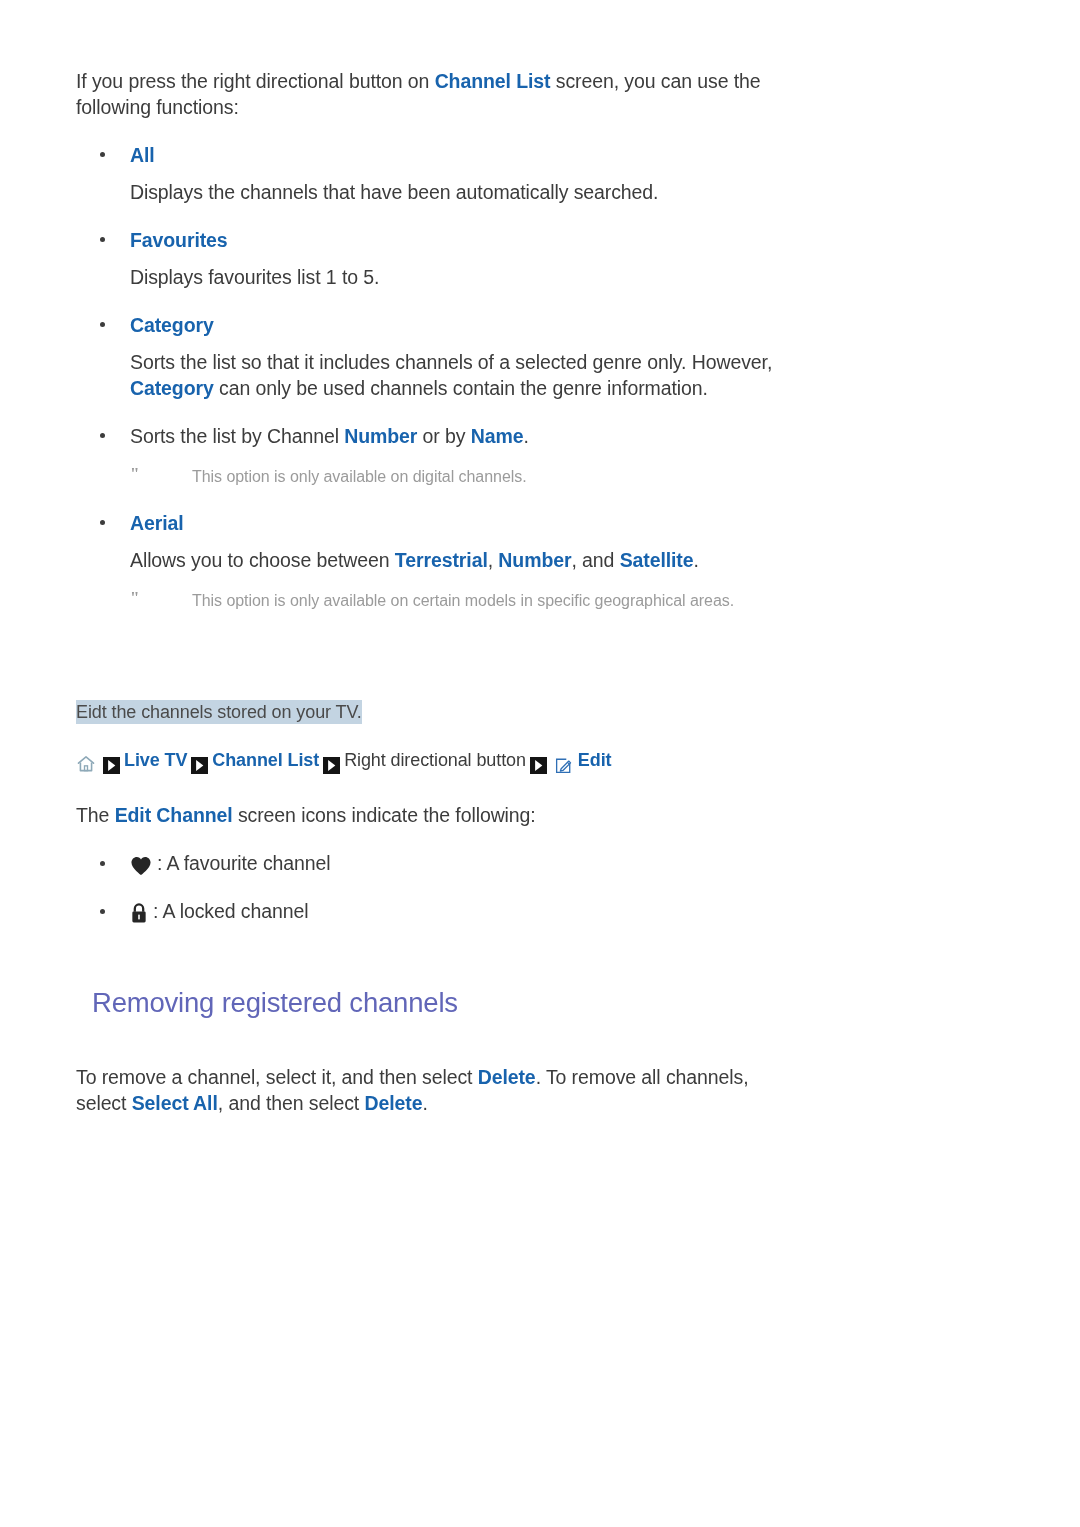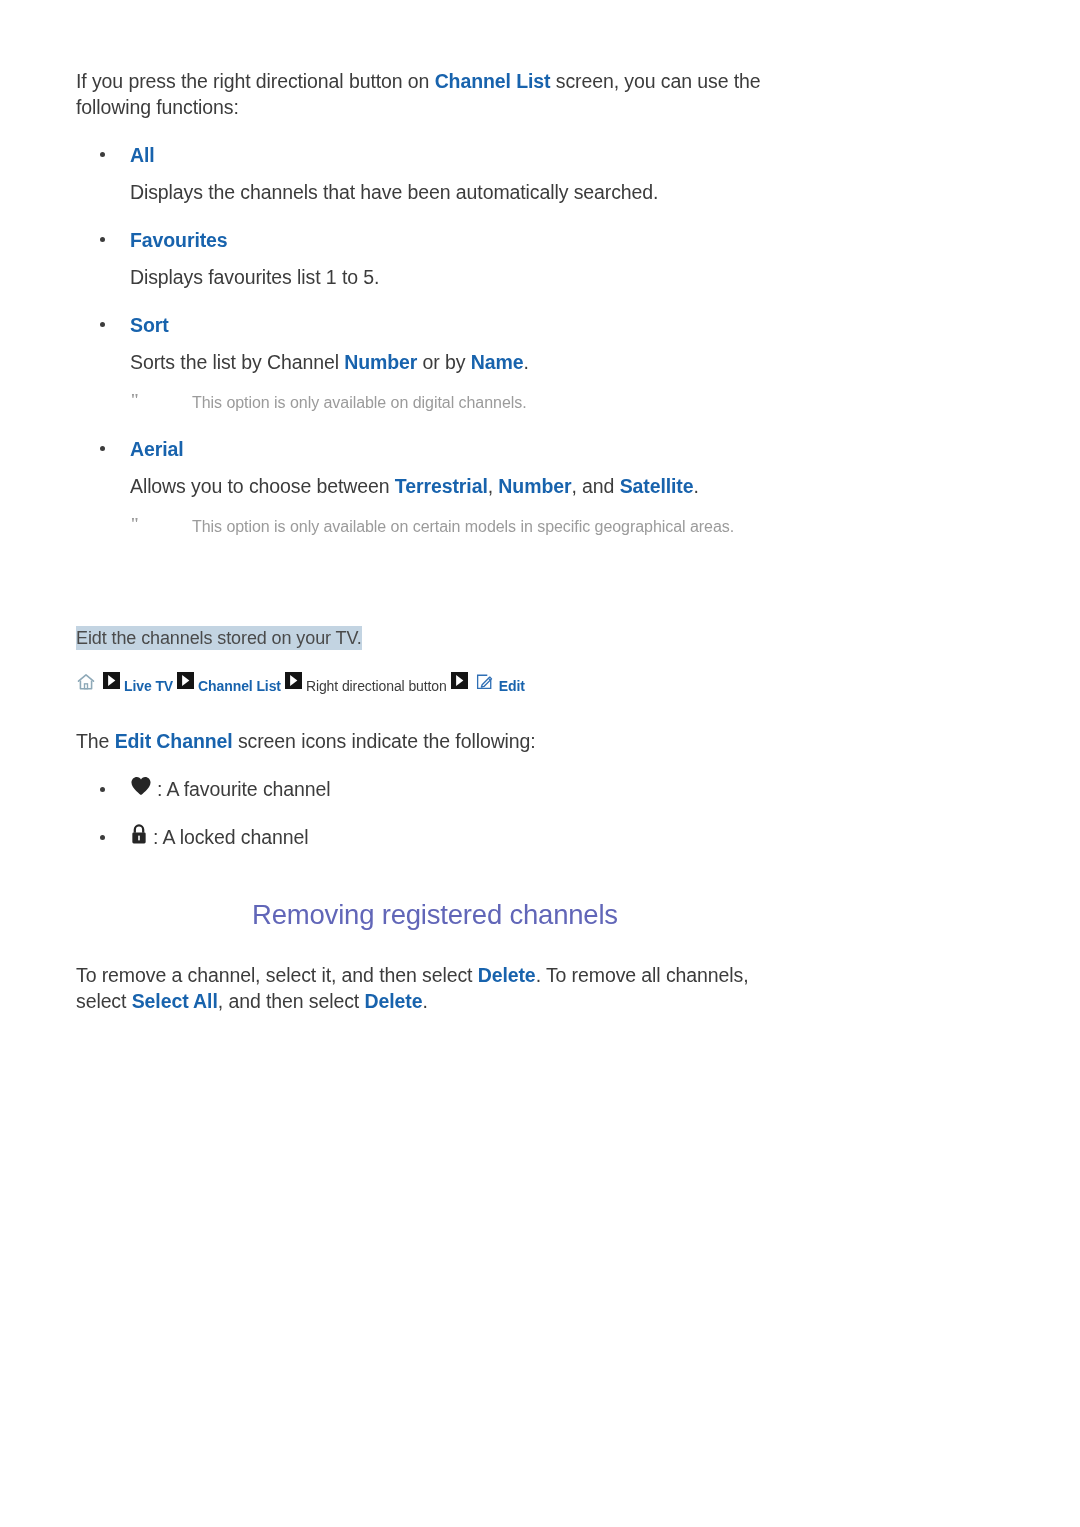--- a/index.html
+++ b/index.html
@@ -105,33 +105,32 @@
     background: #c3d4e2;
     margin: 2px 0 0 0;
     letter-spacing: -0.1px;
     text-align: center;
   }
   .h2 {
     font-size: 27.5px;
     line-height: 34px;
     font-weight: 400;
     color: #6166b8;
-    margin: 2px;
+    margin: 16px;
     letter-spacing: -0.2px;
-    text-align: center;
   }
 
   
   .breadcrumb {
     margin-top: 22px;
-    font-size: 14px;
+    font-size: 18px;
     line-height: 28px;
     color: #3c3c3c;
     display: flex;
-    align-items: flex-start;
+    align-items: flex-end;
     flex-wrap: wrap;
     letter-spacing: -0.1px;
   }
   .breadcrumb .crumb-link {
     color: #1863ad;
     font-weight: 600;
   }
   .breadcrumb .crumb-plain {
     color: #3c3c3c;
   }
@@ -147,21 +146,21 @@
 
   
   .legend-item {
     position: relative;
     padding-left: 54px;
     margin-top: 22px;
     font-size: 19.5px;
     line-height: 26px;
     color: #3c3c3c;
     display: flex;
-    align-items: flex-start;
+    align-items: flex-end;
     letter-spacing: -0.1px;
   }
   .legend-item::before {
     content: "";
     position: absolute;
     left: 24px;
     top: 11px;
     width: 5px;
     height: 5px;
     border-radius: 50%;
@@ -186,21 +185,24 @@
   <div class="bullets" id="options-list">
       <div class="bullet-block">
         <div class="bullet-title">All</div>
         <div class="para bullet-body"><span>Displays the channels that have been automatically searched.</span></div>
       </div>
       <div class="bullet-block">
         <div class="bullet-title">Favourites</div>
         <div class="para bullet-body"><span>Displays favourites list 1 to 5.</span></div>
       </div>
       <div class="bullet-block">
-        <div class="bullet-title">Sort</div>
+        <div class="bullet-title">Category</div>
+        <div class="para bullet-body"><span>Sorts the list so that it includes channels of a selected genre only. However, </span><span class="kw">Category</span><span> can only be used channels contain the genre information.</span></div>
+      </div>
+      <div class="bullet-block">
         <div class="para bullet-body"><span>Sorts the list by Channel </span><span class="kw">Number</span><span> or by </span><span class="kw">Name</span><span>.</span></div>
         <div class="note"><span class="note-mark">"</span><span>This option is only available on digital channels.</span></div>
       </div>
       <div class="bullet-block">
         <div class="bullet-title">Aerial</div>
         <div class="para bullet-body"><span>Allows you to choose between </span><span class="kw">Terrestrial</span><span>, </span><span class="kw">Number</span><span>, and </span><span class="kw">Satellite</span><span>.</span></div>
         <div class="note"><span class="note-mark">"</span><span>This option is only available on certain models in specific geographical areas.</span></div>
       </div>
     </div>
 

